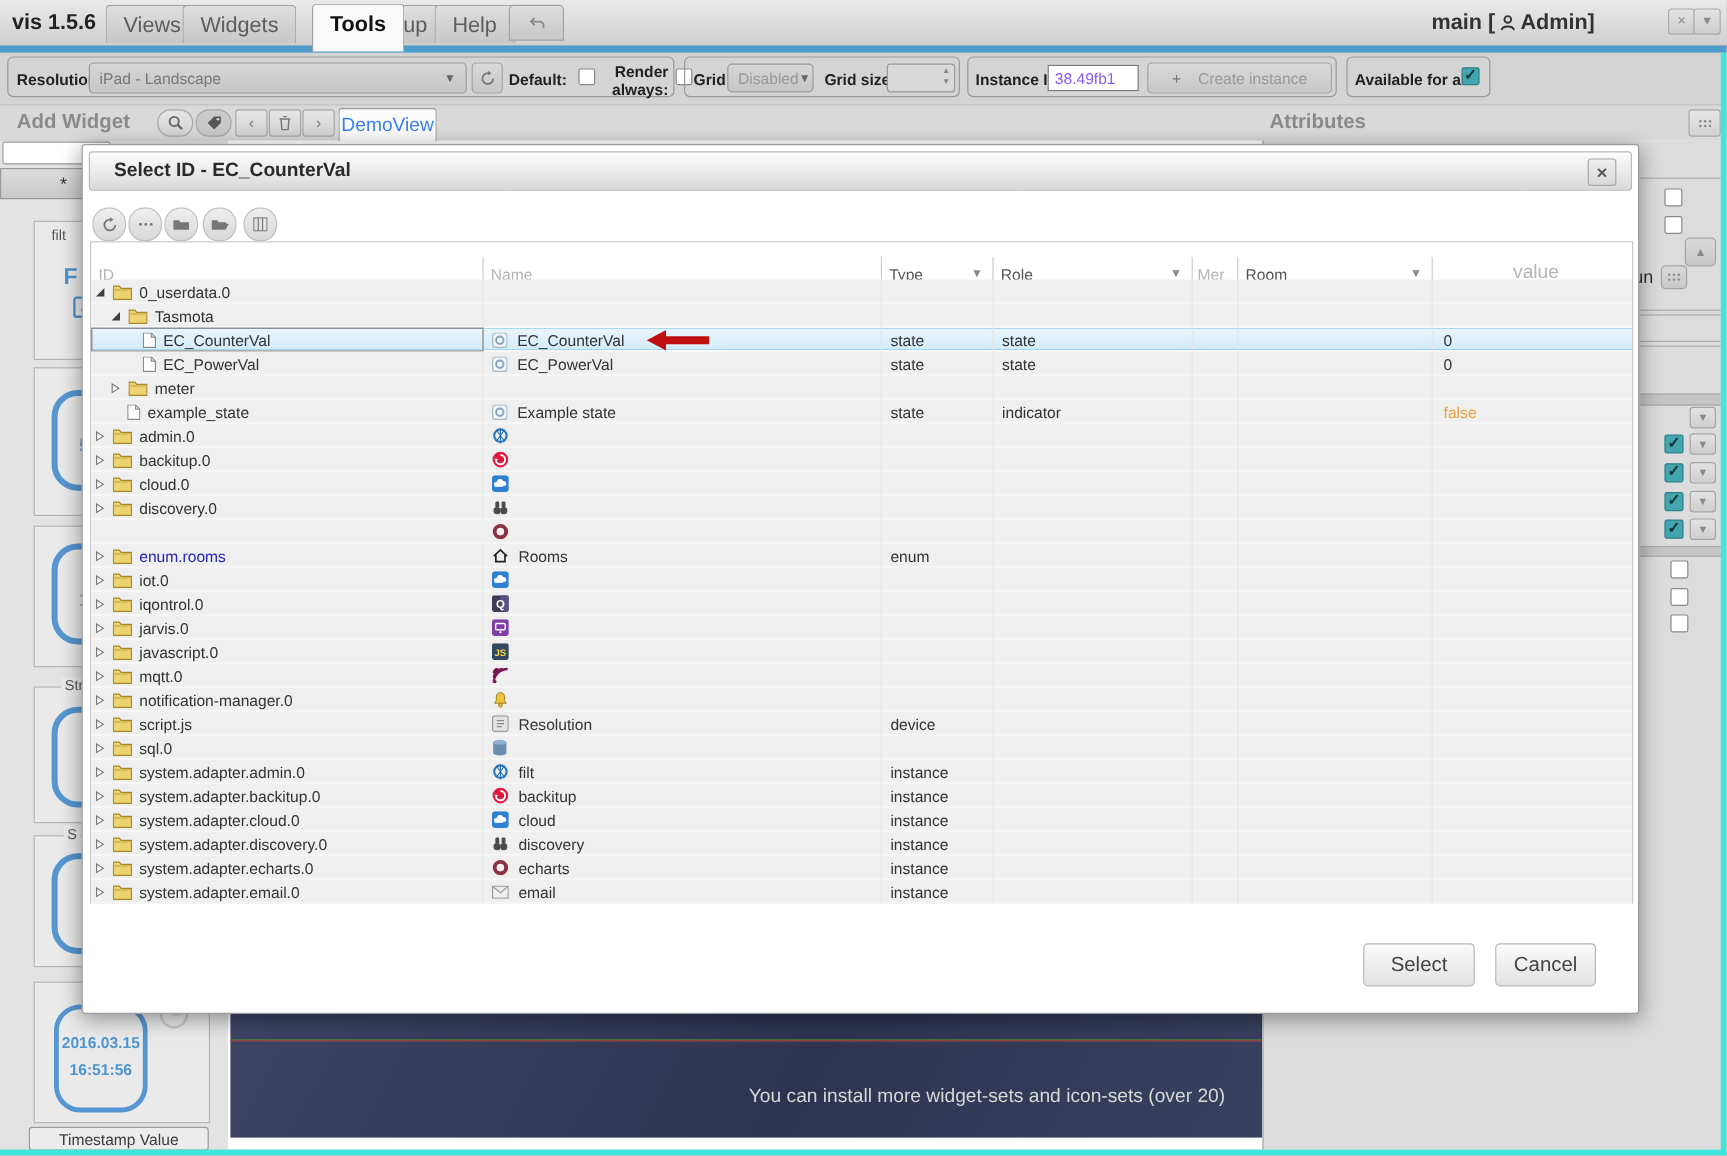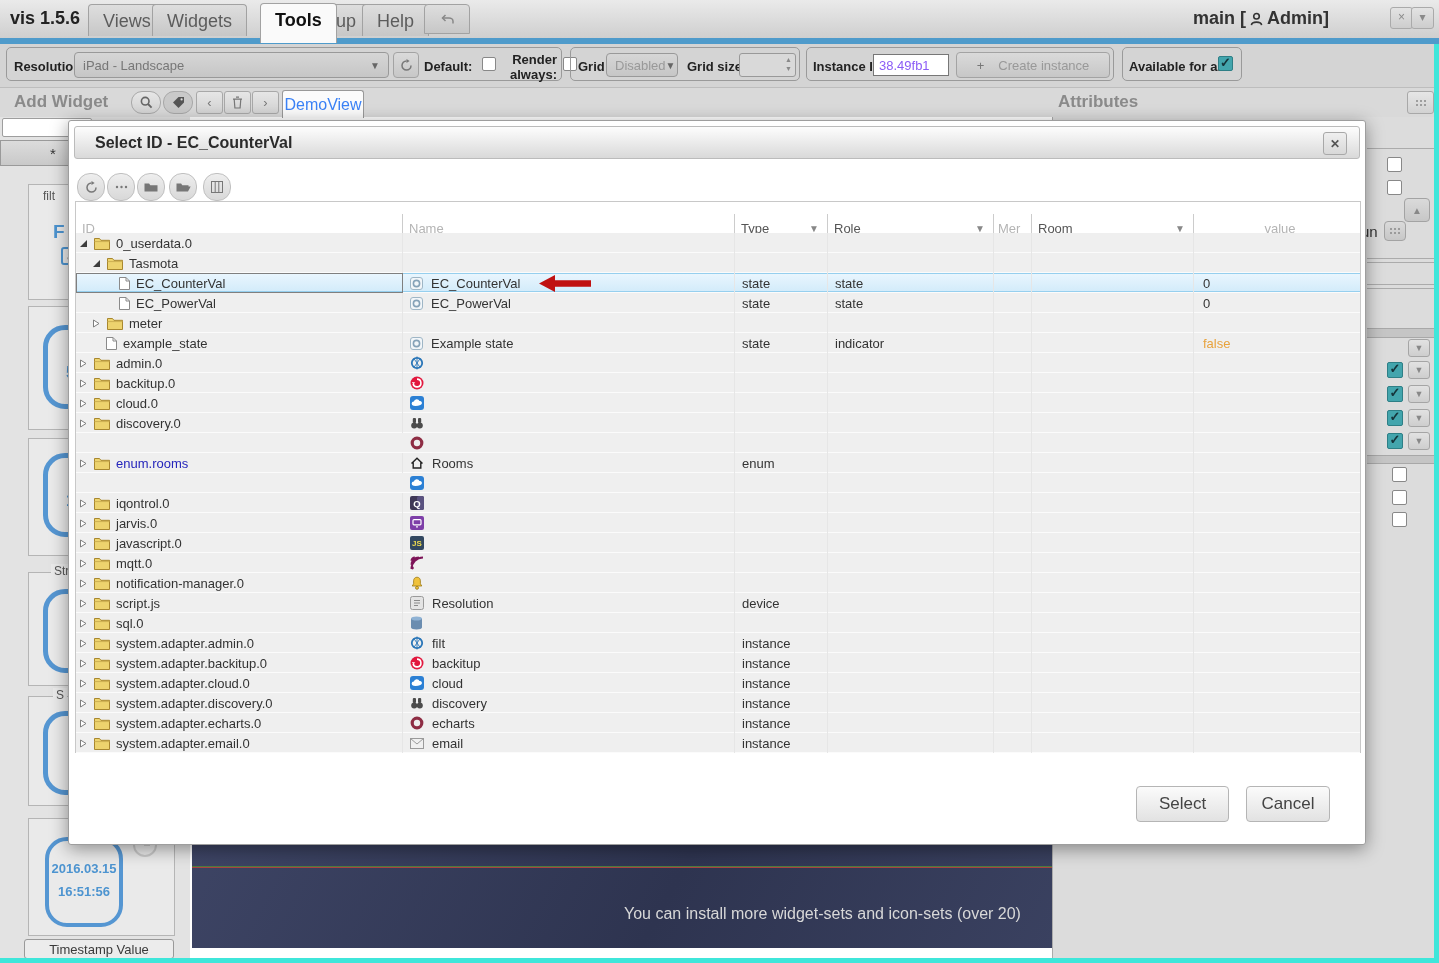--- a/index.html
+++ b/index.html
@@ -364,21 +364,21 @@
         </div>
       <div class="hcell hsel" style="left:752px;width:166px">
           <span>Role</span>
           <span class="arr">▼</span>
         </div>
       <div class="hcell hghost" style="left:918px;width:38px;padding-left:4px">Mer</div>
       <div class="hcell hsel" style="left:956px;width:162px">
           <span>Room</span>
           <span class="arr">▼</span>
         </div>
-      <div class="hcell hghost" style="left:1118px;width:166px;border-right:none;justify-content:center;font-size:13px">value</div>
+      <div class="hcell hghost" style="left:1118px;width:166px;border-right:none;justify-content:center;font-size:16px">value</div>
       <div id="rowsC">
           <div class="trow">
             <div class="cell c-id">
               <span class="exp" style="margin-left:3px">
                 <svg width="9" height="9">
                   <path d="M8 1v7H1z" fill="#3d3d3d"></path>
                 </svg>
               </span>
               <span class="ic">
                 <svg width="16" height="13" viewBox="0 0 16 13">
@@ -678,20 +678,34 @@
               </span>
               <span>Rooms</span>
             </div>
             <div class="cell c-type">enum</div>
             <div class="cell c-role"></div>
             <div class="cell c-mem"></div>
             <div class="cell c-room"></div>
             <div class="cell c-val"></div>
           </div>
           <div class="trow">
+            <div class="cell c-id">
+              <span class="exp" style="margin-left:3px">
+                <svg width="9" height="9">
+                  <path d="M1.5 1l5.5 3.5L1.5 8z" fill="#fff" stroke="#7d7d7d"></path>
+                </svg>
+              </span>
+              <span class="ic">
+                <svg width="16" height="13" viewBox="0 0 16 13">
+                  <path d="M.5 1.5h5l1.4 1.8h8.6v9.2H.5z" fill="#edd36e" stroke="#a8872f"></path>
+                  <path d="M.5 4.6h15" stroke="#cdb052" fill="none"></path>
+                </svg>
+              </span>
+              <span class="idtxt">iot.0</span>
+            </div>
             <div class="cell c-name">
               <span class="ic">
                 <svg width="14" height="14">
                   <rect width="14" height="14" rx="3" fill="#2c80d4"></rect>
                   <path d="M3.6 9.8a2.1 2.1 0 0 1 .3-4.2 2.9 2.9 0 0 1 5.6-.5 2 2 0 0 1 .9 3.9 14 14 0 0 1-6.8.8z" fill="#fff"></path>
                 </svg>
               </span>
             </div>
             <div class="cell c-type"></div>
             <div class="cell c-role"></div>

